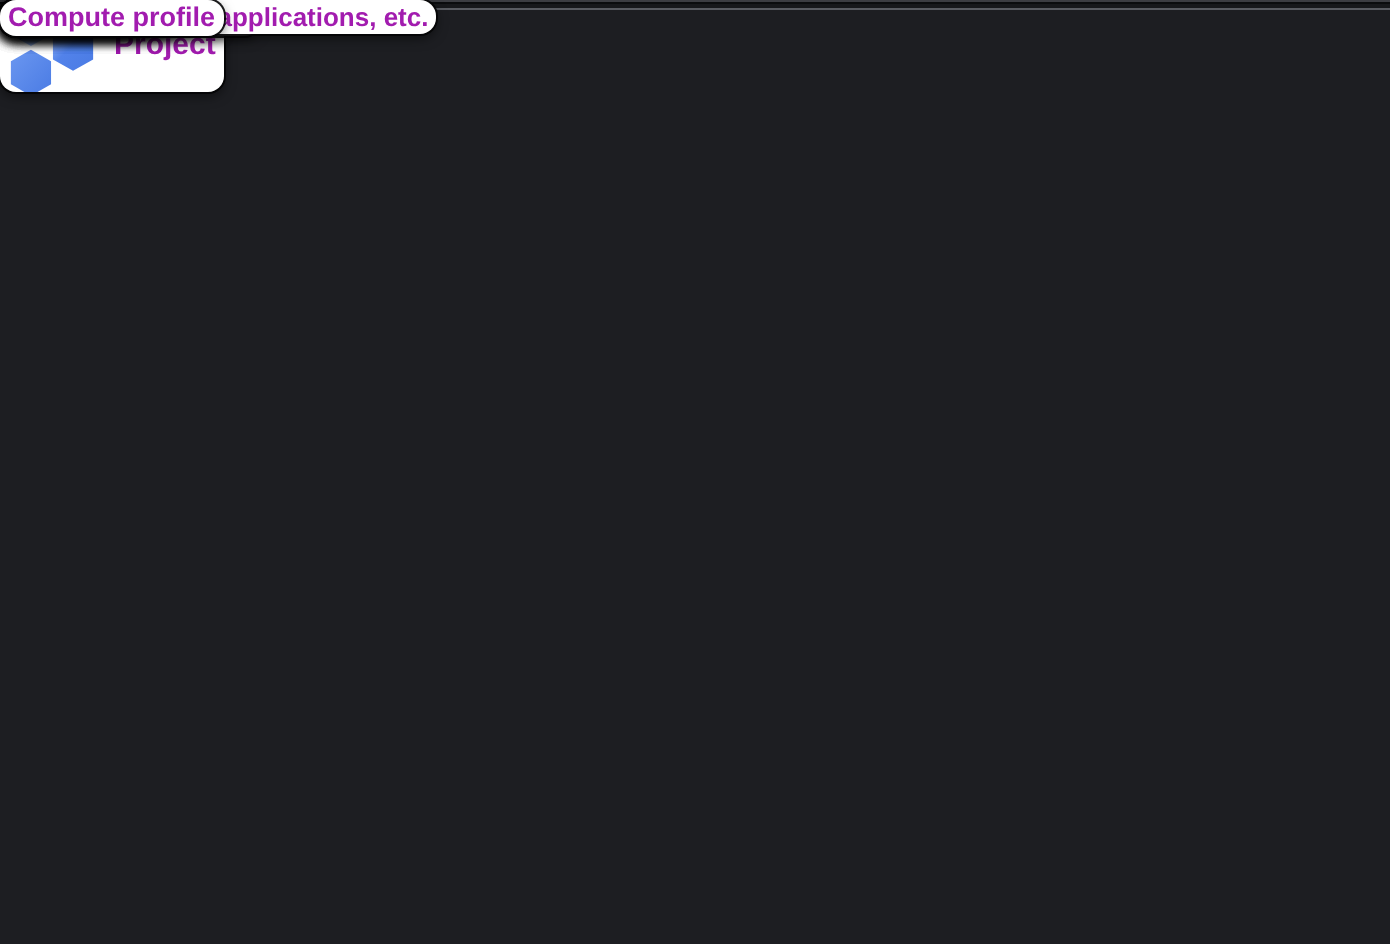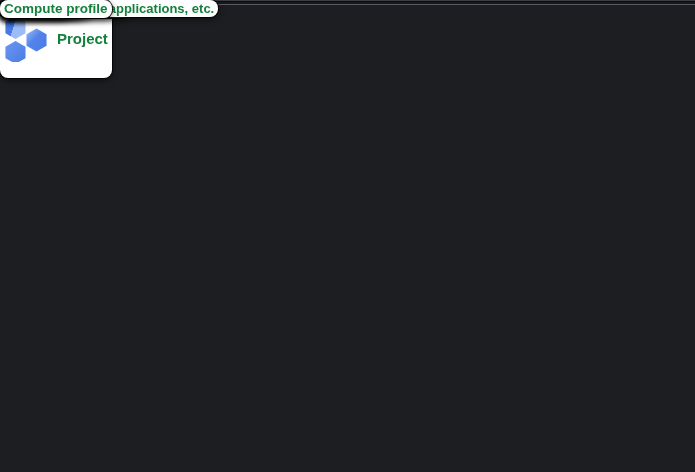--- a/index.html
+++ b/index.html
@@ -47,30 +47,30 @@
   .smudge-left  { left:60;  width:143; }
   .smudge-right { left:491; width:154; }
 
   
   .chip {
     position:absolute;
     background:#ffffff;
     border-radius:8px;
     display:flex; align-items:center; justify-content:center;
     text-align:center;
-    color:#15803d;
+    color:#a21caf;
     font-weight:bold;
     font-size:14px;
     line-height:1.32;
     box-sizing:border-box;
     padding:0 8px;
     box-shadow: 0 0 0 1px rgba(4,4,6,0.9), 0 2px 6px rgba(0,0,0,0.55);
     z-index:5;
   }
-  .chip-project   { left:287; top:4;   width:121; height:64; font-size:15px; gap:9px; padding:16px 4px; }
+  .chip-project   { left:287; top:4;   width:121; height:64; font-size:15px; gap:9px; padding:0 4px; }
   .chip-location  { left:288; top:89;  width:118; height:69; }
   .chip-instance  { left:288; top:183; width:118; height:64; }
   .chip-namespace { left:288; top:271; width:119; height:65; }
   .chip-resource  { top:404; height:64; font-size:13.5px; padding:0 4px; }
   .chip-connection { left:3;   width:119; }
   .chip-securekeys { left:145; width:120; }
   .chip-pipelines  { left:288; width:118; }
   .chip-plugins    { left:431; width:118; font-size:13px; }
   .chip-compute    { left:574; width:117; }
 

